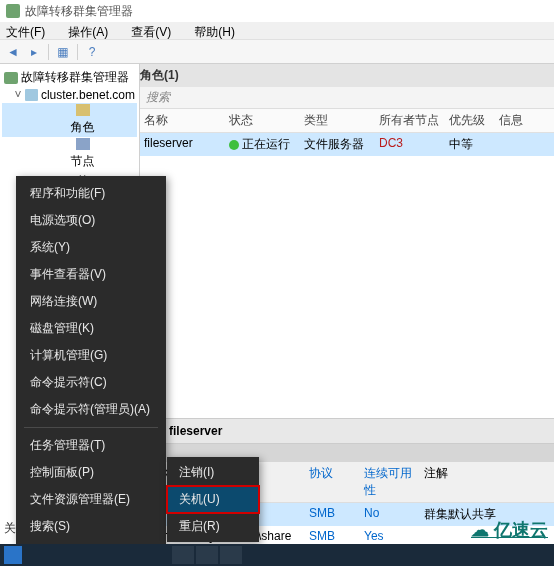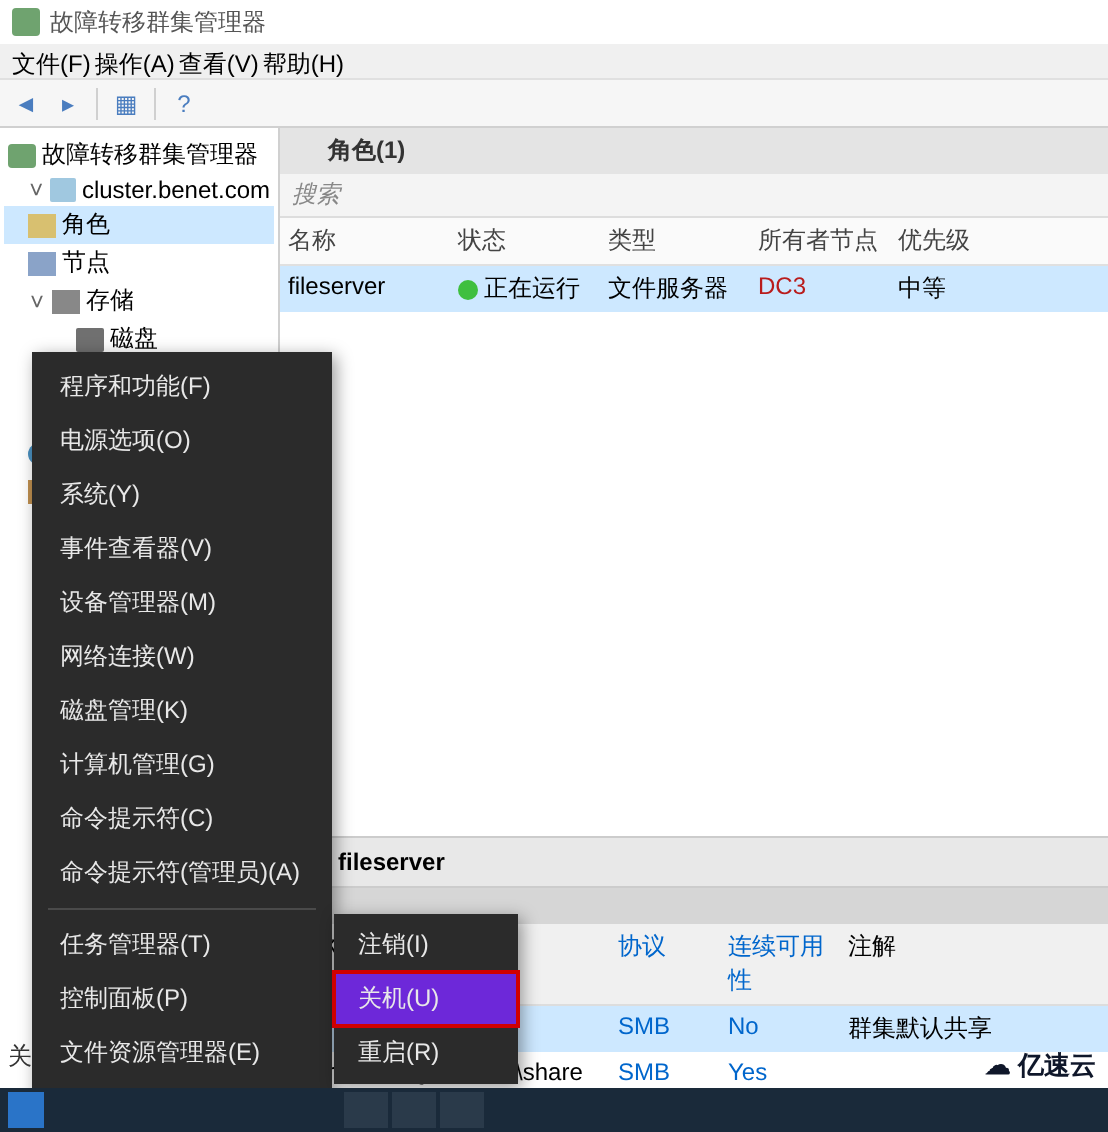--- a/index.html
+++ b/index.html
@@ -3,54 +3,54 @@
 <meta charset="utf-8">
 <style>
   * { box-sizing: border-box; margin: 0; padding: 0; }
   body { font-family: "Microsoft YaHei", sans-serif; font-size: 12px; background: #fff; width: 554px; height: 566px; overflow: hidden; position: relative; }
 
   
   .titlebar { height: 22px; background: #fff; padding: 3px 6px; color: #555; display: flex; align-items: center; gap: 5px; }
   .titlebar .icon { width: 14px; height: 14px; background: #6fa36f; border-radius: 2px; }
 
   
-  .menubar { height: 18px; background: #f0f0f0; padding: 2px 6px; display: flex; gap: 2px; color: #000; border-bottom: 1px solid #e0e0e0; }
+  .menubar { height: 18px; background: #f0f0f0; padding: 2px 6px; display: flex; gap: 23px; color: #000; border-bottom: 1px solid #e0e0e0; }
   .menubar span { cursor: default; }
 
   
   .toolbar { height: 24px; background: #f6f6f6; border-bottom: 1px solid #d0d0d0; display: flex; align-items: center; padding: 0 4px; gap: 3px; }
   .tb-btn { width: 18px; height: 18px; display: flex; align-items: center; justify-content: center; color: #4a7dbf; }
   .tb-sep { width: 1px; height: 16px; background: #d0d0d0; margin: 0 2px; }
 
   .content { display: flex; height: calc(100% - 84px); }
 
   
   .tree { width: 140px; border-right: 1px solid #d0d0d0; padding: 4px 2px; background: #fff; overflow: hidden; }
   .tree-item { display: flex; align-items: center; gap: 3px; padding: 1px 2px; white-space: nowrap; }
   .tree-item.l1 { padding-left: 2px; }
   .tree-item.l2 { padding-left: 12px; }
-  .tree-item.l3 { padding-left: 12px; }
+  .tree-item.l3 { padding-left: 28px; flex-direction: column; }
   .tree-item.l4 { padding-left: 36px; }
   .tree-item.selected { background: #cde8ff; }
   .expander { width: 9px; display: inline-block; text-align: center; color: #666; }
   .tree-icon { width: 14px; height: 12px; display: inline-block; }
   .ico-cluster { background: #6fa36f; border-radius: 2px; }
   .ico-server { background: #a0c8e0; border-radius: 1px; }
   .ico-role { background: #d8c070; }
   .ico-node { background: #8aa3c8; }
   .ico-storage { background: #888; }
   .ico-disk { background: #707070; border-radius: 1px; }
   .ico-pool { background: #6080a0; }
   .ico-chassis { background: #555; }
   .ico-network { background: #4a90c0; border-radius: 50%; }
   .ico-event { background: #c09050; }
 
   
   .right { flex: 1; display: flex; flex-direction: column; }
-  .panel-header { background: #e4e4e4; padding: 3px 24px; font-weight: bold; color: #333; }
+  .panel-header { background: #e4e4e4; padding: 3px 0; font-weight: bold; color: #333; }
   .search-bar { background: #f4f4f4; padding: 2px 6px; color: #888; font-style: italic; border-bottom: 1px solid #ddd; }
 
   .table-head { display: flex; background: #fafafa; border-bottom: 1px solid #e0e0e0; }
   .table-head div { padding: 3px 4px; color: #444; }
   .table-body { flex: 1; background: #fff; }
   .table-row { display: flex; }
   .table-row.selected { background: #cde8ff; }
   .table-row div { padding: 3px 4px; }
   .c-name { width: 85px; }
   .c-status { width: 75px; display: flex; align-items: center; gap: 3px; text-align: center; }
@@ -74,29 +74,29 @@
   .sc-avail { width: 60px; color: #0066cc; }
   .sc-remark { flex: 1; }
 
   
   .context-menu { position: absolute; left: 16px; top: 176px; width: 150px; background: #2b2b2b; color: #e8e8e8; box-shadow: 2px 2px 8px rgba(0,0,0,.4); padding: 4px 0; }
   .cm-item { padding: 5px 14px; display: flex; align-items: center; justify-content: space-between; cursor: default; }
   .cm-sep { height: 1px; background: #4a4a4a; margin: 4px 8px; }
 
   .submenu { position: absolute; left: 167px; top: 457px; width: 92px; background: #2b2b2b; color: #e8e8e8; box-shadow: 2px 2px 8px rgba(0,0,0,.4); padding: 2px 0; }
   .submenu .cm-item { padding: 5px 12px; }
-  .submenu .highlighted { outline: 2px solid #d00000; outline-offset: -1px; background: #6d28d9; }
+  .submenu .highlighted { outline: 2px solid #d00000; outline-offset: -1px; background: #0c4a6e; }
 
   .status-line { position: absolute; left: 4px; top: 520px; color: #333; font-size: 12px; }
 
   .taskbar { position: absolute; bottom: 0; left: 0; right: 0; height: 22px; background: #1a2a3a; display: flex; align-items: center; }
   .taskbar .start { width: 18px; height: 18px; background: #2a74c8; margin-left: 4px; }
   .taskbar .tgroup { display: flex; gap: 2px; margin-left: 150px; }
   .taskbar .titem { width: 22px; height: 18px; background: #2a3a4a; }
-  .watermark { position: absolute; right: 6px; bottom: 24px; color: #0f172a; font-size: 13px; font-weight: bold; }
+  .watermark { position: absolute; right: 6px; bottom: 24px; color: #0f766e; font-size: 18px; font-weight: bold; text-decoration: underline; }
 </style>
 </head>
 <body>
 
 <div class="titlebar">
   <span class="icon"></span>
   <span>故障转移群集管理器</span>
 </div>
 
 <div class="menubar">
@@ -164,20 +164,21 @@
 
   <div class="right">
     <div class="panel-header">角色(1)</div>
     <div class="search-bar">搜索</div>
     <div class="table-head">
       <div class="c-name">名称</div>
       <div class="c-status">状态</div>
       <div class="c-type">类型</div>
       <div class="c-owner">所有者节点</div>
       <div class="c-priority">优先级</div>
+      <div class="c-info">信息</div>
     </div>
     <div class="table-body">
       <div class="table-row selected">
         <div class="c-name">fileserver</div>
         <div class="c-status">
             <span class="status-dot"></span>
             <span>正在运行</span>
           </div>
         <div class="c-type">文件服务器</div>
         <div class="c-owner">DC3</div>
@@ -212,21 +213,20 @@
       <div class="sc-remark"></div>
     </div>
   </div>
 </div>
 
 <div class="context-menu">
   <div class="cm-item">程序和功能(F)</div>
   <div class="cm-item">电源选项(O)</div>
   <div class="cm-item">系统(Y)</div>
   <div class="cm-item">事件查看器(V)</div>
-  <div class="cm-item">设备管理器(M)</div>
   <div class="cm-item">网络连接(W)</div>
   <div class="cm-item">磁盘管理(K)</div>
   <div class="cm-item">计算机管理(G)</div>
   <div class="cm-item">命令提示符(C)</div>
   <div class="cm-item">命令提示符(管理员)(A)</div>
   <div class="cm-sep"></div>
   <div class="cm-item">任务管理器(T)</div>
   <div class="cm-item">控制面板(P)</div>
   <div class="cm-item">文件资源管理器(E)</div>
   <div class="cm-item">搜索(S)</div>

